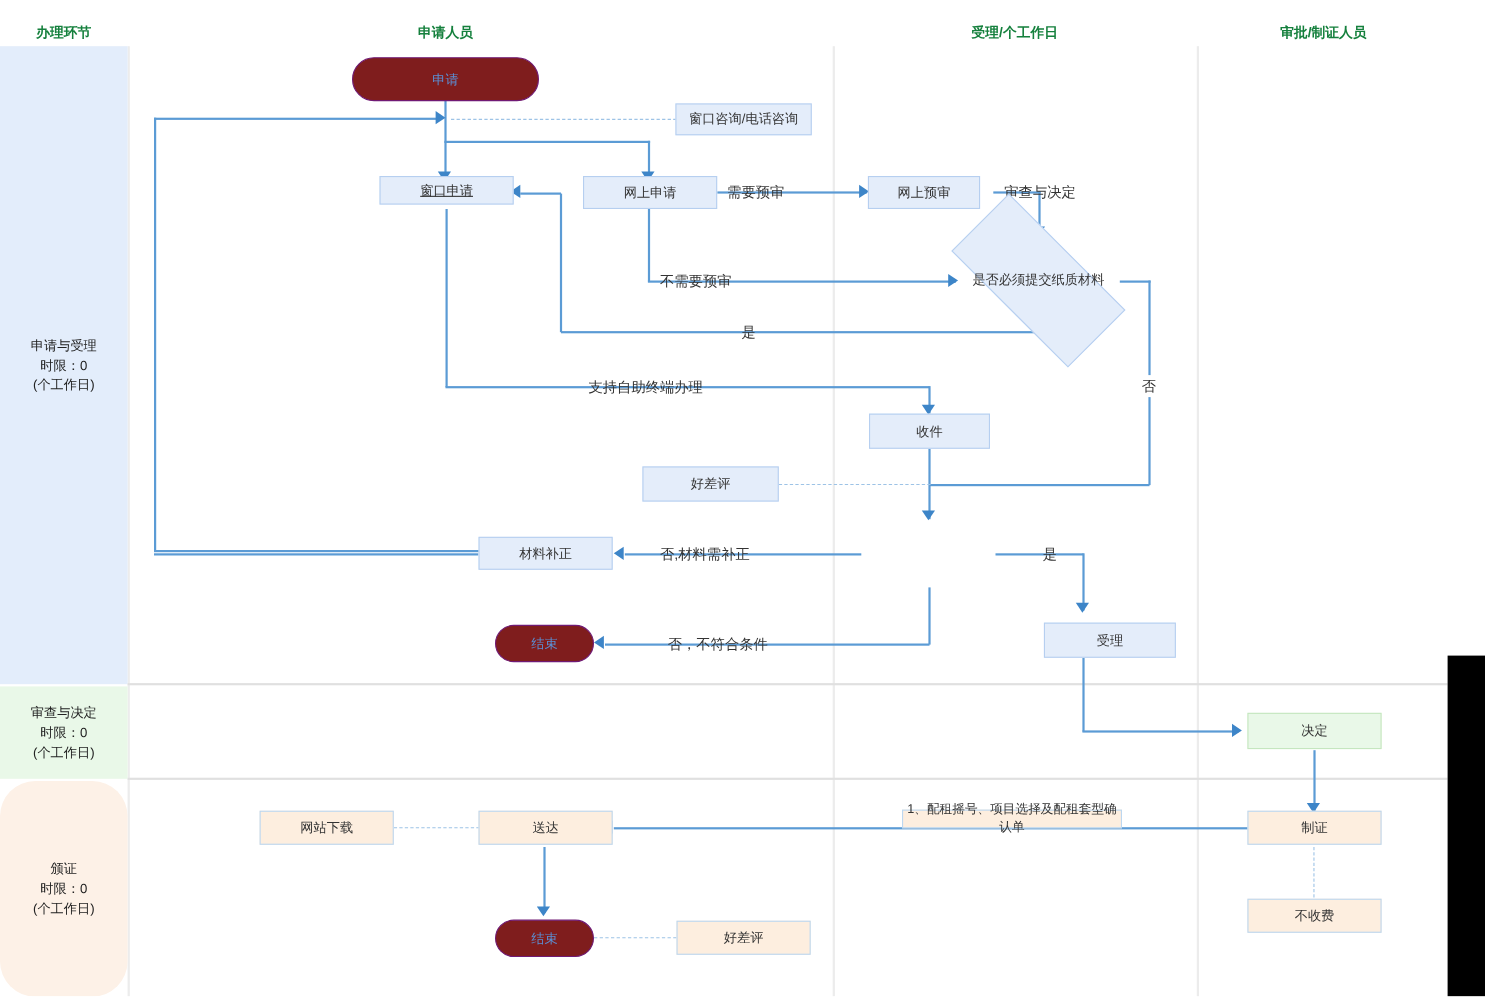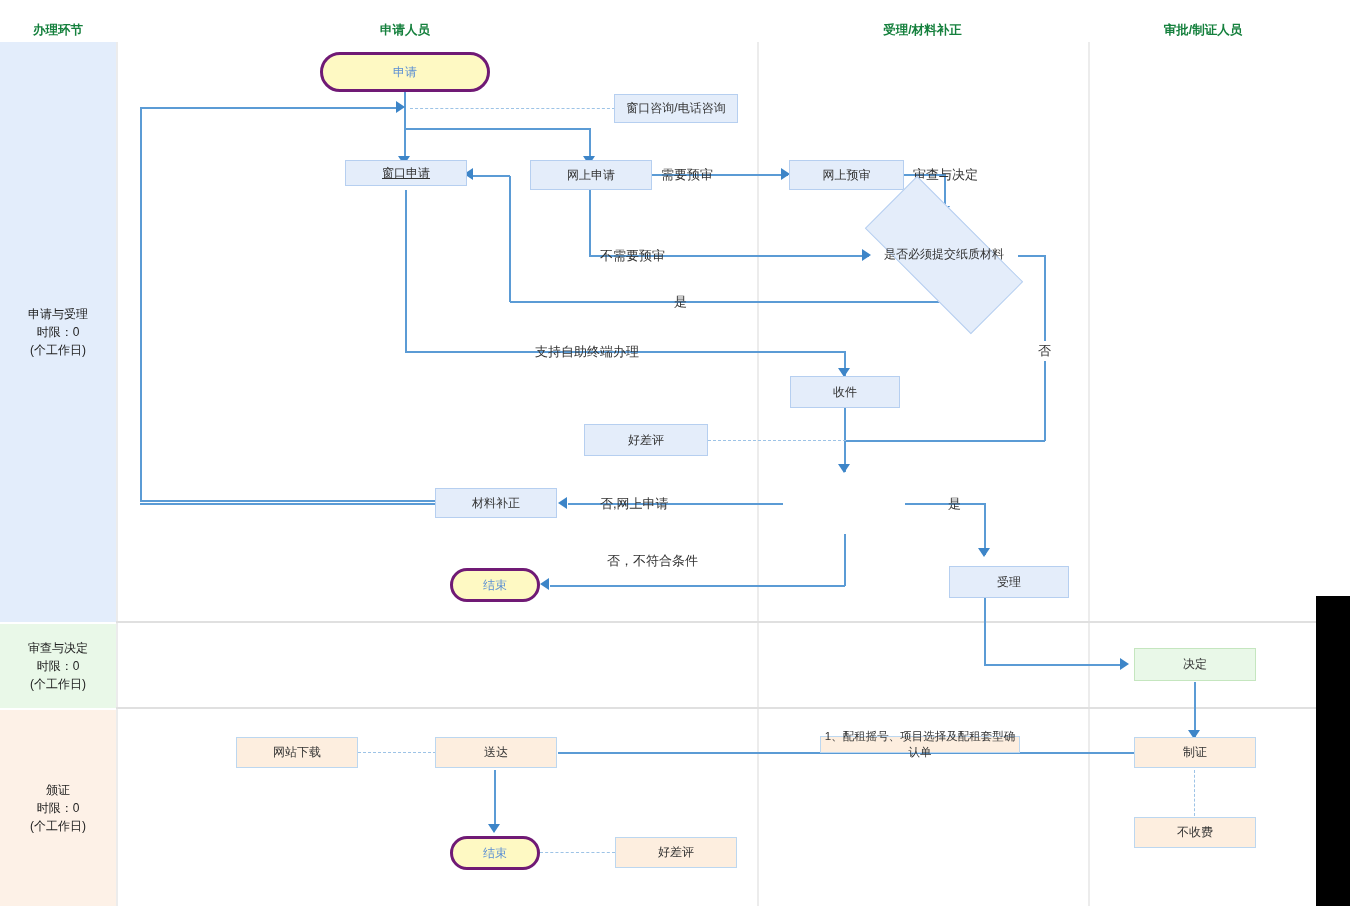--- a/index.html
+++ b/index.html
@@ -16,21 +16,21 @@
   .lane{position:absolute;left:0;width:116px;display:flex;align-items:center;justify-content:center;text-align:center;font-size:12px;color:#222;line-height:1.5;}
   .lane span{display:block;}
 
   .blackbar{position:absolute;background:#000;}
 
   
   .node{position:absolute;box-sizing:border-box;display:flex;align-items:center;justify-content:center;text-align:center;font-size:12px;line-height:1.35;}
   .n-blue{background:#e4edfa;border:1px solid #b6cff0;color:#333;}
   .n-green{background:#e9f8e8;border:1px solid #c5e6bf;color:#333;}
   .n-peach{background:#fdeedf;border:1px solid #bcd7f0;color:#333;}
-  .term{background:#fef9c3;border:3px solid #701a75;border-radius:22px;color:#5b8fd4;}
+  .term{background:#7f1d1d;border:1px solid #701a75;border-radius:22px;color:#5b8fd4;}
   .diamond{position:absolute;display:flex;align-items:center;justify-content:center;text-align:center;font-size:12px;color:#333;line-height:1.3;}
   .diamond .dshape{position:absolute;inset:0;background:#e4edfa;border:1px solid #b6cff0;transform:rotate(45deg);}
   .diamond .dtxt{position:relative;z-index:2;width:120%;}
 
   
   .ln{position:absolute;background:#5b9bd5;}
   .lnh{height:1.6px;}
   .lnv{width:1.6px;}
   .dsh-h{position:absolute;height:0;border-top:1.8px dashed #9dc3e6;}
   .dsh-v{position:absolute;width:0;border-left:1.8px dashed #9dc3e6;}
@@ -41,42 +41,42 @@
   .elbl{position:absolute;font-size:13px;color:#333;white-space:nowrap;background:transparent;}
 </style>
 </head>
 <body>
 
 <div id="canvas">
 
 
   <div class="colhdr" style="left:0;top:22px;width:116px;">办理环节</div>
   <div class="colhdr" style="left:330px;top:22px;width:150px;">申请人员</div>
-  <div class="colhdr" style="left:845px;top:22px;width:155px;">受理/材料补正</div>
+  <div class="colhdr" style="left:845px;top:22px;width:155px;">受理/个工作日</div>
   <div class="colhdr" style="left:1118px;top:22px;width:170px;">审批/制证人员</div>
 
   <div class="vdiv" style="left:116px;top:42px;height:864px;"></div>
   <div class="vdiv" style="left:757px;top:42px;height:864px;"></div>
   <div class="vdiv" style="left:1088px;top:42px;height:864px;"></div>
 
   <div class="lane" style="top:42px;height:580px;background:#e3edfb;">
     <div>
       <span>申请与受理</span>
       <span>时限：0</span>
       <span>(个工作日)</span>
     </div>
   </div>
   <div class="lane" style="top:624px;height:84px;background:#e9f8e8;">
     <div>
       <span>审查与决定</span>
       <span>时限：0</span>
       <span>(个工作日)</span>
     </div>
   </div>
-  <div class="lane" style="top:710px;height:196px;background:#fdf1e7;">
+  <div class="lane" style="top:710px;height:196px;background:#fdf1e7;border-radius:32px;">
     <div>
       <span>颁证</span>
       <span>时限：0</span>
       <span>(个工作日)</span>
     </div>
   </div>
 
   <div class="hdiv" style="left:116px;top:621px;width:1200px;"></div>
   <div class="hdiv" style="left:116px;top:707px;width:1200px;"></div>
 
@@ -128,28 +128,28 @@
   <div class="arw arw-d" style="left:838px;top:368px;"></div>
   <div class="elbl" style="left:535px;top:343px;">支持自助终端办理</div>
 
   <div class="ln lnv" style="left:844px;top:408px;height:64px;"></div>
   <div class="arw arw-d" style="left:838px;top:464px;"></div>
 
   <div class="dsh-h" style="left:708px;top:440px;width:138px;"></div>
 
   <div class="ln lnh" style="left:568px;top:503px;width:215px;"></div>
   <div class="arw arw-l" style="left:558px;top:497px;"></div>
-  <div class="elbl" style="left:600px;top:495px;">否,网上申请</div>
+  <div class="elbl" style="left:600px;top:495px;">否,材料需补正</div>
 
   <div class="ln lnh" style="left:140px;top:503px;width:295px;"></div>
 
   <div class="ln lnv" style="left:844px;top:534px;height:52px;"></div>
   <div class="ln lnh" style="left:550px;top:585px;width:295px;"></div>
   <div class="arw arw-l" style="left:540px;top:578px;"></div>
-  <div class="elbl" style="left:607px;top:552px;">否，不符合条件</div>
+  <div class="elbl" style="left:607px;top:577px;">否，不符合条件</div>
 
   <div class="ln lnh" style="left:905px;top:503px;width:80px;"></div>
   <div class="ln lnv" style="left:984px;top:503px;height:52px;"></div>
   <div class="arw arw-d" style="left:978px;top:548px;"></div>
   <div class="elbl" style="left:948px;top:495px;">是</div>
 
   <div class="ln lnv" style="left:984px;top:598px;height:67px;"></div>
   <div class="ln lnh" style="left:984px;top:664px;width:142px;"></div>
   <div class="arw arw-r" style="left:1120px;top:658px;"></div>
 
@@ -169,21 +169,21 @@
   <div class="dsh-h" style="left:540px;top:852px;width:75px;"></div>
 
   <div class="node term" style="left:320px;top:52px;width:170px;height:40px;">申请</div>
 
   <div class="node n-blue" style="left:614px;top:94px;width:124px;height:29px;">窗口咨询/电话咨询</div>
 
   <div class="node n-blue" style="left:345px;top:160px;width:122px;height:26px;text-decoration:underline;">窗口申请</div>
 
   <div class="node n-blue" style="left:530px;top:160px;width:122px;height:30px;">网上申请</div>
 
-  <div class="node n-blue" style="left:789px;top:160px;width:115px;height:30px;">网上预审</div>
+  <div class="node n-blue" style="left:789px;top:160px;width:102px;height:30px;">网上预审</div>
 
   <div class="diamond" style="left:869px;top:218px;width:150px;height:74px;">
     <div class="dshape"></div>
     <div class="dtxt">是否必须提交纸质材料</div>
   </div>
 
   <div class="node n-blue" style="left:790px;top:376px;width:110px;height:32px;">收件</div>
 
   <div class="node n-blue" style="left:584px;top:424px;width:124px;height:32px;">好差评</div>
 

